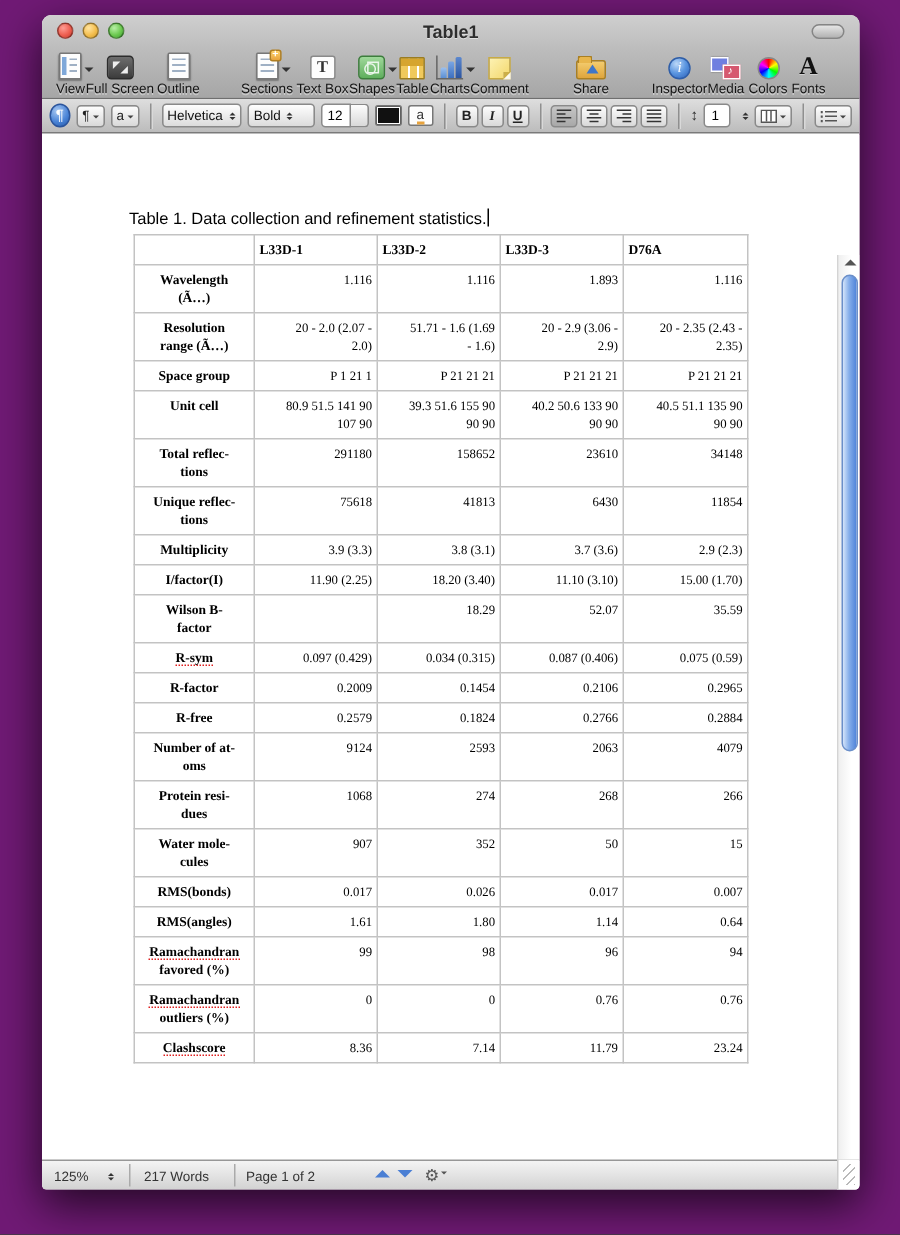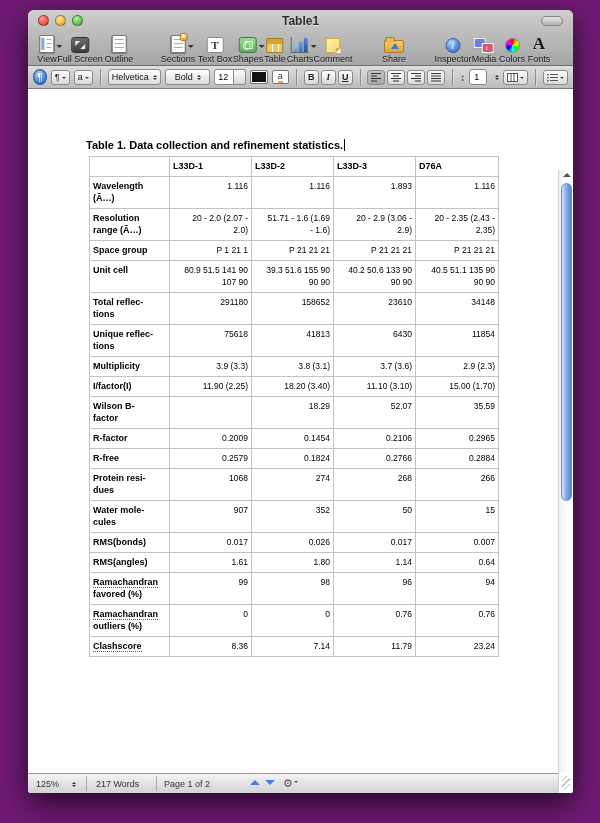--- a/index.html
+++ b/index.html
@@ -100,21 +100,21 @@
   .formatbar { position:absolute; left:0; top:56px; width:100%; height:23px;
      background:linear-gradient(180deg,#dedede,#bcbcbc); border-bottom:1px solid #7a7a7a;
      display:flex; align-items:center; padding:0 5px; gap:4px; }
   .fsep { width:1px; height:17px; background:#8f8f8f; box-shadow:1px 0 0 #d9d9d9; margin:0 3px; }
   .fbtn { height:15px; border:1px solid #8a8a8a; border-radius:3px; font-size:9px; color:#222;
      background:linear-gradient(180deg,#fdfdfd,#d9d9d9); display:flex; align-items:center;
      justify-content:center; padding:0 3px; gap:2px; }
   .fbtn .dn { width:0;height:0;border:2.5px solid transparent; border-top-color:#444; margin-top:3px;}
   .fsel { height:16px; border:1px solid #8a8a8a; border-radius:3px; font-size:9px; color:#111;
      background:linear-gradient(180deg,#fefefe,#dcdcdc); display:flex; align-items:center;
-     padding:0 3px; justify-content:center; }
+     padding:0 3px; justify-content:flex-start; }
   .ud { display:flex; flex-direction:column; gap:1px; margin-left:4px; }
   .ud i { width:0; height:0; border:2.5px solid transparent; display:block; }
   .ud .u { border-bottom-color:#333; } .ud .d { border-top-color:#333; }
   .pbtn { width:16px; height:16px; border-radius:50%;
      background:radial-gradient(circle at 35% 28%, #a9c9f2, #4c86d8 55%, #2258ab);
      border:1px solid #2b549b; color:#fff; font-size:10px; display:flex; align-items:center;
      justify-content:center; }
   .well { width:20px; height:14px; border:1px solid #777; border-radius:2px;
      background:#111; box-shadow:inset 0 0 0 1px #fff; }
   .well.hl { background:#fdfdfd; color:#333; font-size:9px; display:flex; align-items:flex-start;
@@ -129,29 +129,29 @@
      background:#fff; font-size:9px; display:flex; align-items:center; padding-left:3px; }
   .numbox2 { width:20px; height:16px; border:1px solid #8a8a8a; border-radius:3px;
      background:#fff; font-size:9px; display:flex; align-items:center; padding-left:4px; }
   .attach { height:16px; width:12px; border:1px solid #8a8a8a; border-left:none;
      border-radius:0 3px 3px 0; background:linear-gradient(180deg,#fdfdfd,#d9d9d9);
      display:flex; align-items:center; justify-content:center; }
   .spimg { font-size:10px; color:#333; }
 
   
   .docarea { position:absolute; left:0; top:80px; width:100%; height:683px; background:#fff; }
-  .doc-title { position:absolute; left:58px; top:49px; font-size:11px; font-weight:bold; color:#000; }
+  .doc-title { position:absolute; left:58px; top:49px; font-size:11px; font-weight:normal; color:#000; }
   .cursor { display:inline-block; width:1px; height:12px; background:#000; vertical-align:-2px; margin-left:1px; }
 
   table.stats { position:absolute; left:61px; top:66px; width:409px; border-collapse:collapse;
-     font-size:8.5px; line-height:12px; color:#000; table-layout:fixed; }
+     font-size:8.5px; line-height:12px; color:#000; table-layout:fixed;font-family:Liberation Serif, serif; }
   table.stats th, table.stats td { border:1px solid #c3c3c3; vertical-align:top;
      padding:3px 3px 4px 3px; white-space:nowrap; overflow:hidden; }
   table.stats th { text-align:left; font-weight:bold; font-size:9px; }
-  td.lbl { font-weight:bold; text-align:left; font-size:9px; line-height:12px; }
+  td.lbl { font-weight:bold; text-align:center; font-size:9px; line-height:12px; }
   td.val { text-align:right; }
   .sq { border-bottom:1px dotted #e02020; }
 
   
   .vscroll { position:absolute; right:0; top:80px; width:15px; height:683px;
      background:linear-gradient(90deg,#efefef,#ffffff 60%); border-left:1px solid #d4d4d4; }
   .sc-up, .sc-dn { position:absolute; left:4px; width:0; height:0; border:4px solid transparent; }
   .sc-up { top:3px; border-bottom-color:#555; border-top-width:0; }
   .scroller { position:absolute; left:2px; top:13px; width:11px; height:318px; border-radius:6px;
      background:linear-gradient(90deg,#d4e4fa,#85aeea 45%,#4f83d9); border:1px solid #6b8fc9; }
@@ -492,32 +492,46 @@
               <td class="val">15.00 (1.70)</td>
             </tr>
             <tr>
               <td class="lbl">Wilson B-<br>factor</td>
               <td class="val"></td>
               <td class="val">18.29</td>
               <td class="val">52.07</td>
               <td class="val">35.59</td>
             </tr>
             <tr>
+              <td class="lbl"><span class="sq">R-sym</span></td>
+              <td class="val">0.097 (0.429)</td>
+              <td class="val">0.034 (0.315)</td>
+              <td class="val">0.087 (0.406)</td>
+              <td class="val">0.075 (0.59)</td>
+            </tr>
+            <tr>
               <td class="lbl">R-factor</td>
               <td class="val">0.2009</td>
               <td class="val">0.1454</td>
               <td class="val">0.2106</td>
               <td class="val">0.2965</td>
             </tr>
             <tr>
               <td class="lbl">R-free</td>
               <td class="val">0.2579</td>
               <td class="val">0.1824</td>
               <td class="val">0.2766</td>
               <td class="val">0.2884</td>
+            </tr>
+            <tr>
+              <td class="lbl">Number of at-<br>oms</td>
+              <td class="val">9124</td>
+              <td class="val">2593</td>
+              <td class="val">2063</td>
+              <td class="val">4079</td>
             </tr>
             <tr>
               <td class="lbl">Protein resi-<br>dues</td>
               <td class="val">1068</td>
               <td class="val">274</td>
               <td class="val">268</td>
               <td class="val">266</td>
             </tr>
             <tr>
               <td class="lbl">Water mole-<br>cules</td>

